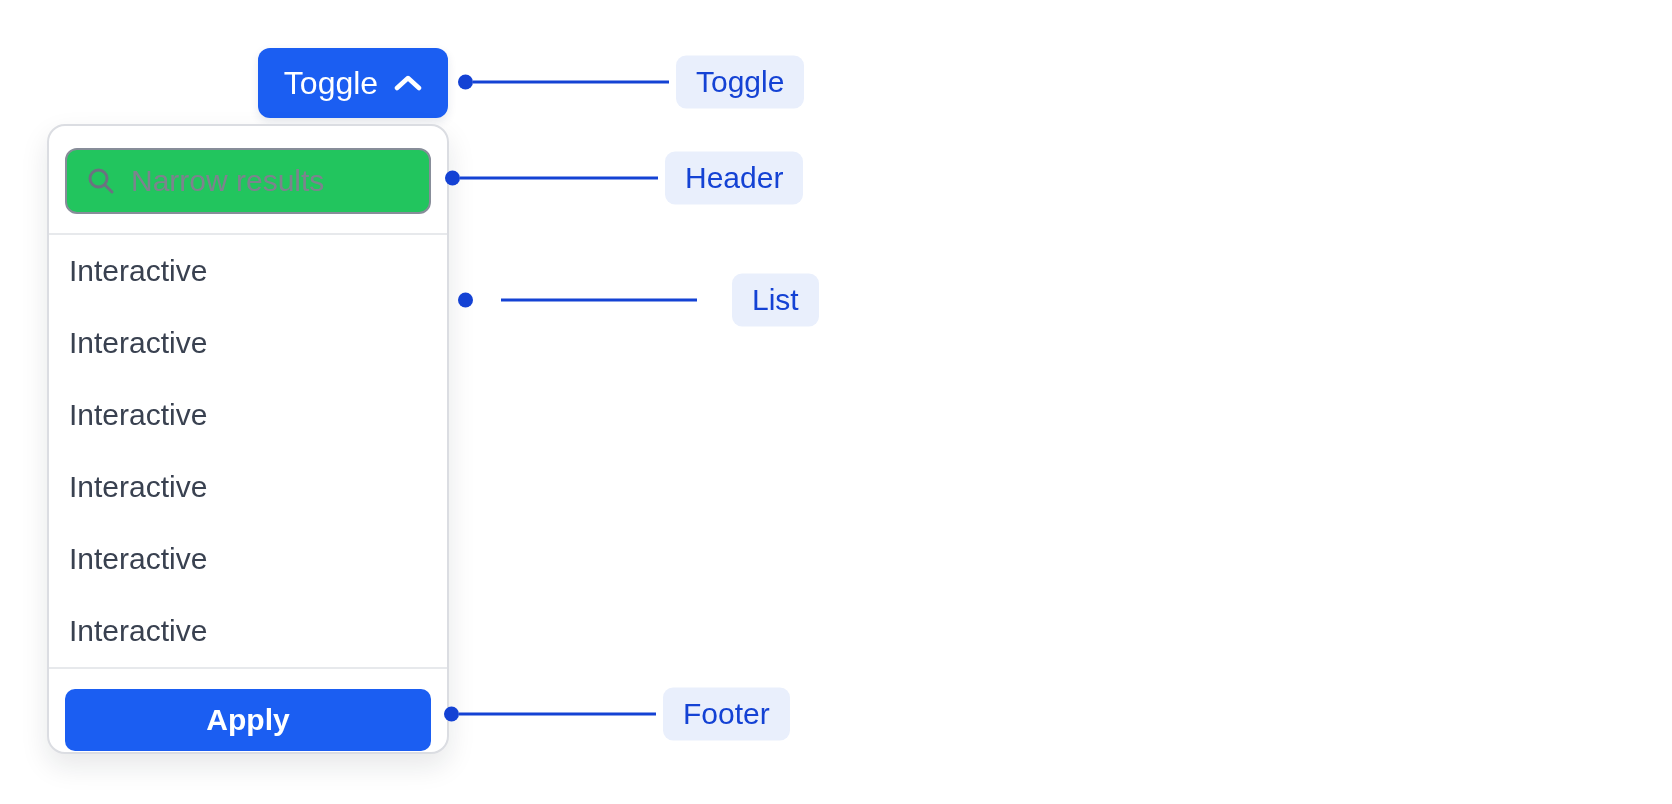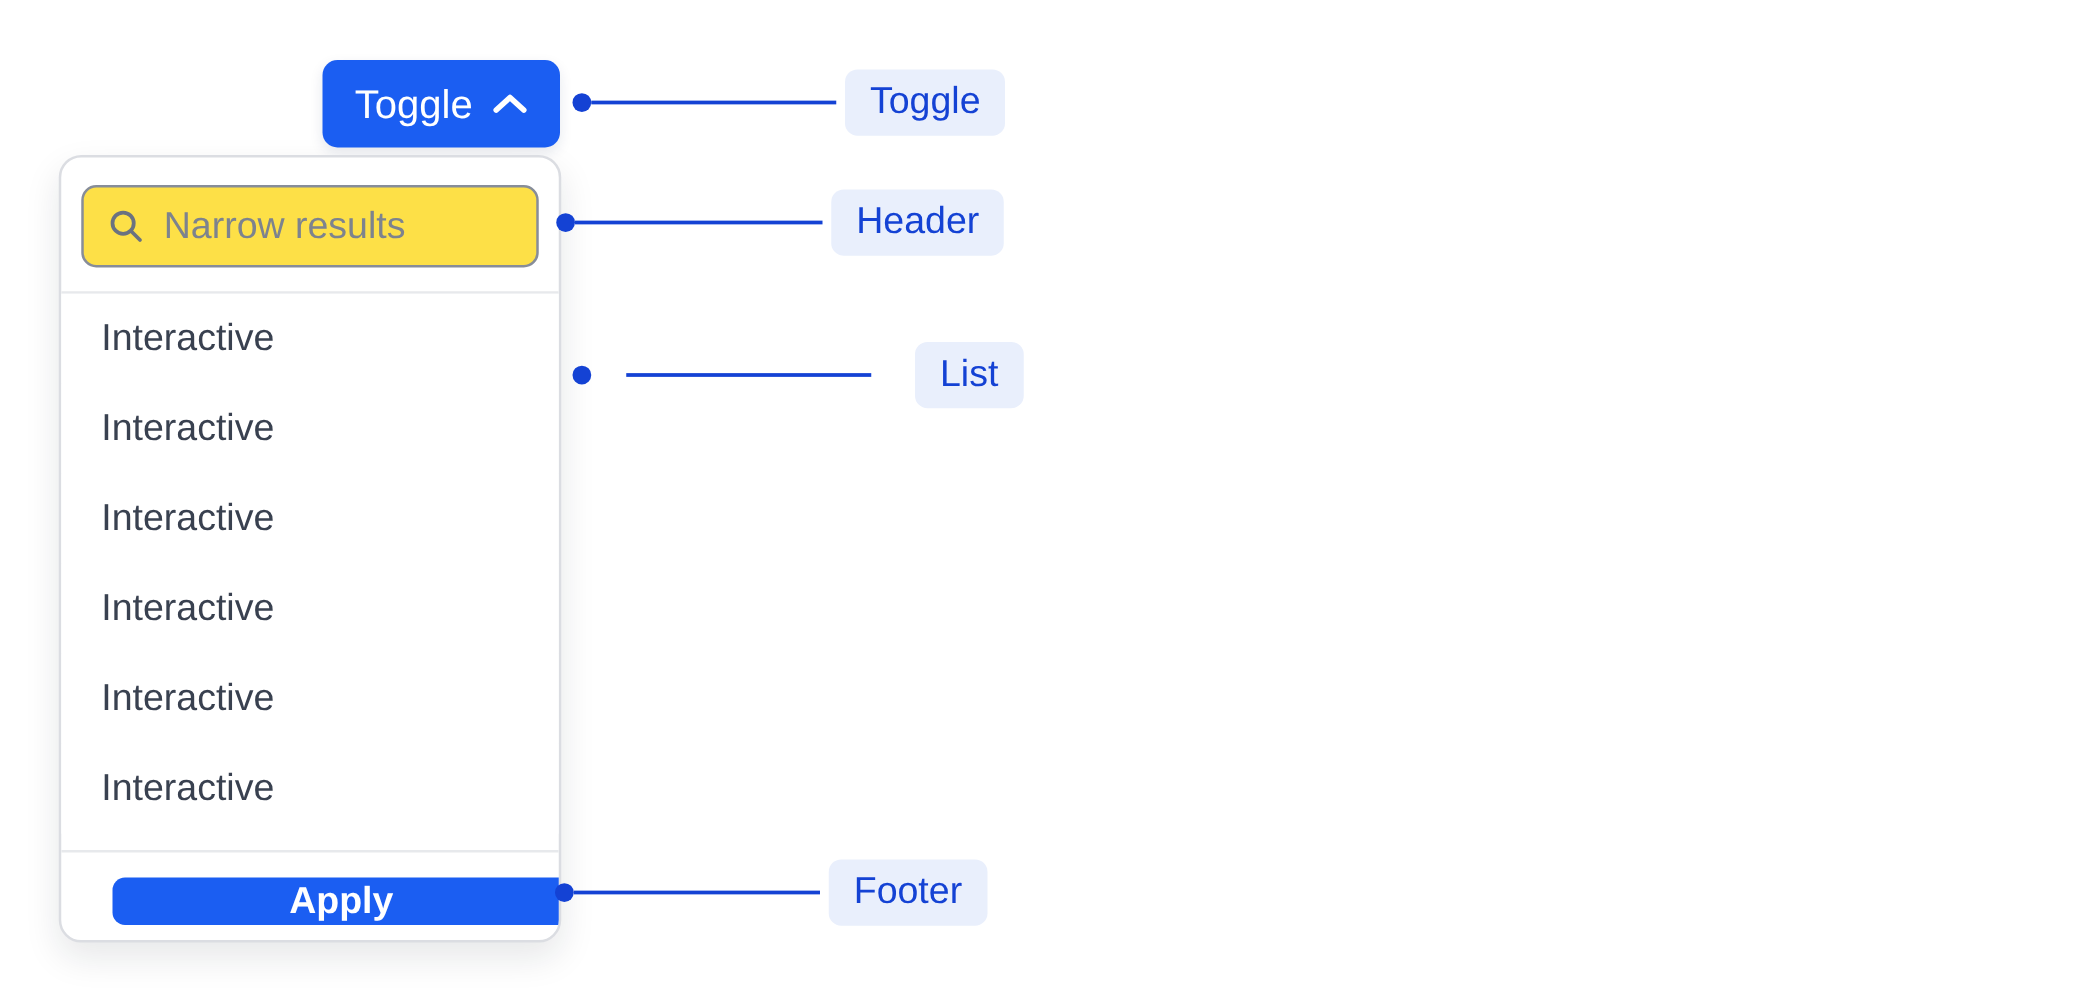--- a/index.html
+++ b/index.html
@@ -20,42 +20,42 @@
   .panel {
     position: absolute; left: 47px; top: 124px; width: 402px; height: 630px;
     background: #ffffff; border: 2px solid #dbdde2; border-radius: 18px;
     box-shadow: 0 12px 28px rgba(23, 28, 38, 0.10);
     display: flex; flex-direction: column; overflow: hidden;
   }
 
   .panel-header { padding: 22px 16px 19px 16px; border-bottom: 2px solid #e7e9ec; }
   .search-box {
     height: 66px; border: 2px solid #878d99; border-radius: 12px;
-    display: flex; align-items: center; padding-left: 18px; background: #fde047;
+    display: flex; align-items: center; padding-left: 18px; background: #22c55e;
   }
   .search-box svg { flex: 0 0 auto; }
   .search-input {
     flex: 1; border: none; outline: none; background: transparent;
     font-family: "Liberation Sans", "DejaVu Sans", sans-serif;
     font-size: 30px; color: #394150; margin-left: 14px; min-width: 0;
   }
   .search-input::placeholder { color: #7d838e; opacity: 1; }
 
   .panel-list { flex: 1; display: flex; flex-direction: column; }
   .list-item {
-    height: 72px; display: flex; align-items: center; padding-left: 32px;
+    height: 72px; display: flex; align-items: center; padding-left: 20px;
     font-size: 30px; color: #394150; cursor: pointer; background: #ffffff;
   }
 
   .panel-footer { border-top: 2px solid #e7e9ec; padding: 20px 16px 12px 16px; }
   .apply-btn {
-    width: 100%; height: 38px; background: #1b5ef2; color: #ffffff;
+    width: 100%; height: 62px; background: #1b5ef2; color: #ffffff;
     border: none; border-radius: 10px; font-size: 30px; font-weight: 600;
     font-family: "Liberation Sans", "DejaVu Sans", sans-serif; cursor: pointer;
-    display: flex; align-items: center; justify-content: center; margin-left: 25px;
+    display: flex; align-items: center; justify-content: center;
   }
 
   
   .annot {
     position: absolute; display: flex; align-items: center;
     transform: translateY(-50%); pointer-events: none;
   }
   .annot .dot {
     width: 15px; height: 15px; border-radius: 50%; background: #1442d4; flex: 0 0 auto;
   }

